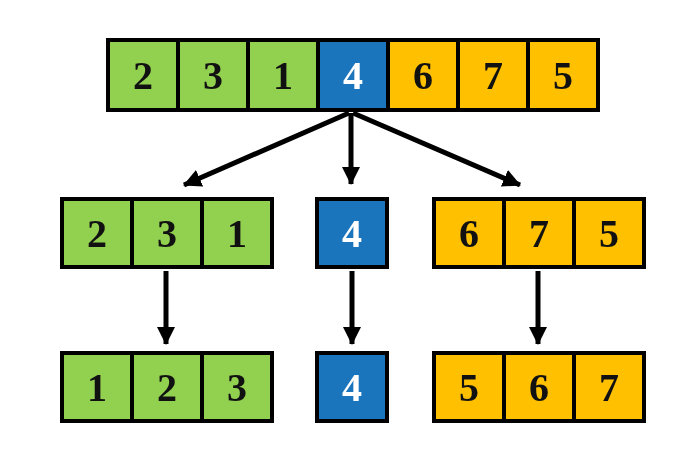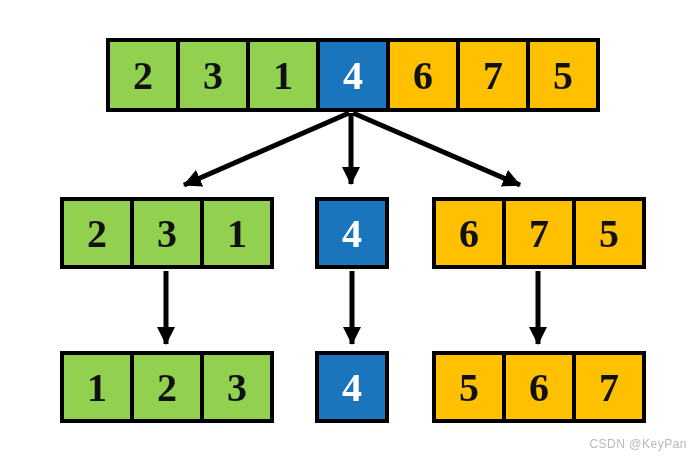--- a/index.html
+++ b/index.html
@@ -102,15 +102,14 @@
   <div class="array" style="left:315px; top:351px;">
     <div class="cell small light" style="background: rgb(27, 117, 188);">4</div>
   </div>
 
   <div class="array" style="left:432px; top:351px;">
     <div class="cell small" style="background: rgb(255, 192, 0);">5</div>
     <div class="cell small" style="background: rgb(255, 192, 0);">6</div>
     <div class="cell small" style="background: rgb(255, 192, 0);">7</div>
   </div>
 
-  <div class="watermark">CSDN @KeyPan</div>
 
 </div>
 
 </body></html>

